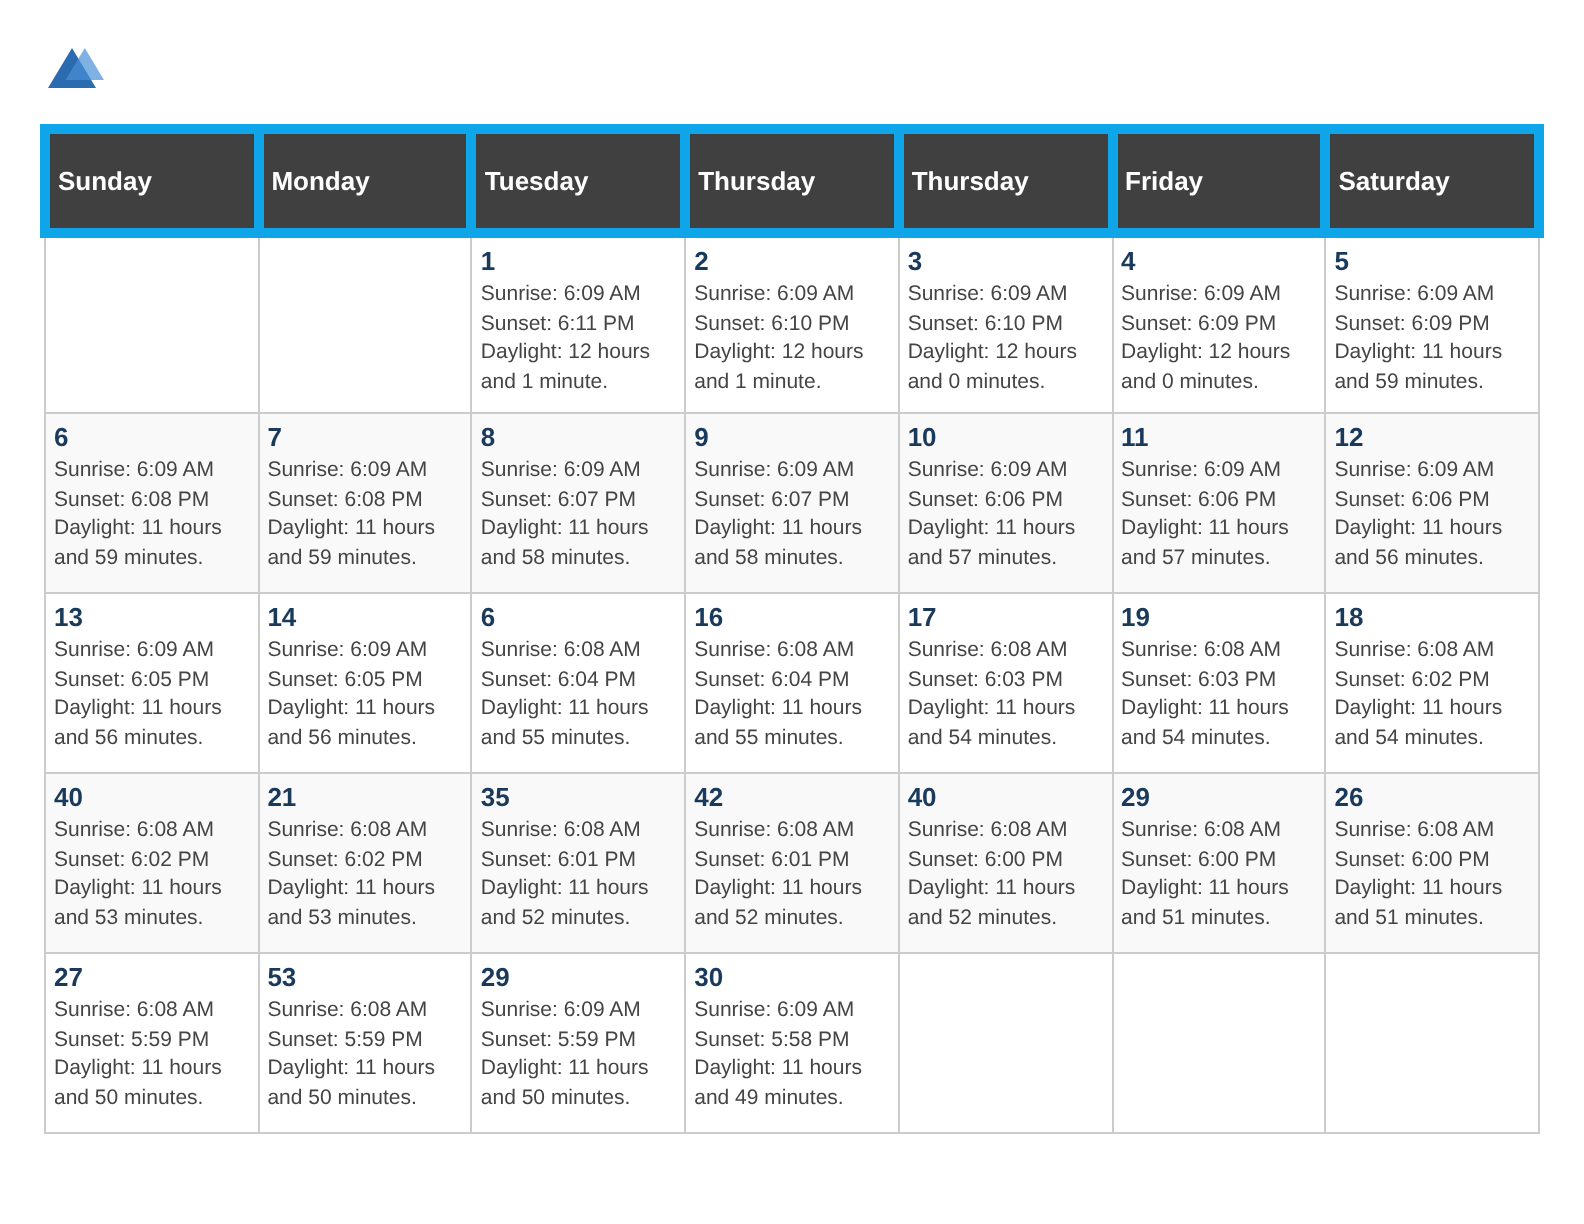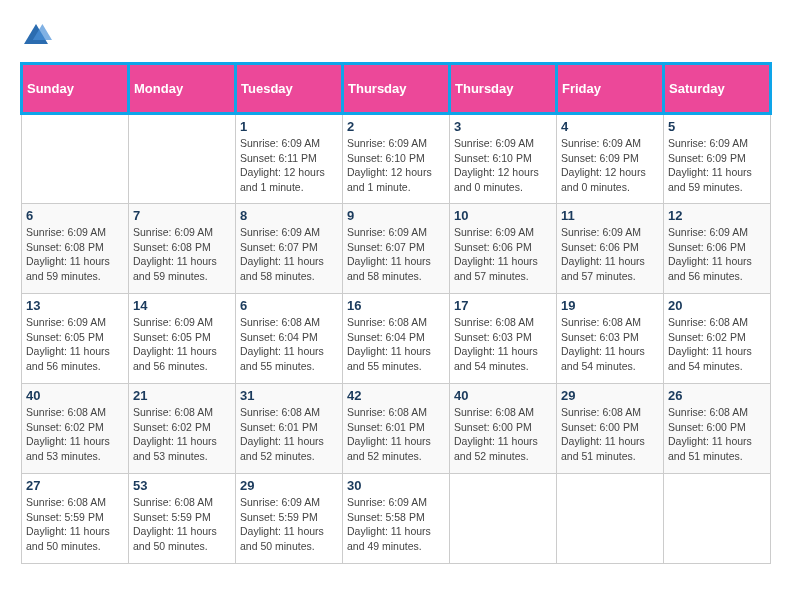--- a/index.html
+++ b/index.html
@@ -45,26 +45,26 @@
     .location-title {
       font-size: 16px;
       color: #555;
     }
     table {
       width: 100%;
       border-collapse: collapse;
       table-layout: fixed;
     }
     th {
-      background-color: #ec4899;
+      background-color: #404040;
       color: white;
       padding: 16px 4px;
       font-size: 13px;
       text-align: left;
-      border: 3px solid #0ea5e9;
+      border: 5px solid #0ea5e9;
     }
     td {
       vertical-align: top;
       border: 1px solid #ccc;
       padding: 4px;
       font-size: 10.5px;
       color: #333;
       height: 90px;
     }
     .day-num {
@@ -194,35 +194,35 @@
         </td>
         <td>
           <span class="day-num">17</span>
           <div class="cell-info">Sunrise: 6:08 AM<br>Sunset: 6:03 PM<br>Daylight: 11 hours and 54 minutes.</div>
         </td>
         <td>
           <span class="day-num">19</span>
           <div class="cell-info">Sunrise: 6:08 AM<br>Sunset: 6:03 PM<br>Daylight: 11 hours and 54 minutes.</div>
         </td>
         <td>
-          <span class="day-num">20</span>
+          <span class="day-num">18</span>
           <div class="cell-info">Sunrise: 6:08 AM<br>Sunset: 6:02 PM<br>Daylight: 11 hours and 54 minutes.</div>
         </td>
       </tr>
       <tr>
         <td>
           <span class="day-num">40</span>
           <div class="cell-info">Sunrise: 6:08 AM<br>Sunset: 6:02 PM<br>Daylight: 11 hours and 53 minutes.</div>
         </td>
         <td>
           <span class="day-num">21</span>
           <div class="cell-info">Sunrise: 6:08 AM<br>Sunset: 6:02 PM<br>Daylight: 11 hours and 53 minutes.</div>
         </td>
         <td>
-          <span class="day-num">31</span>
+          <span class="day-num">35</span>
           <div class="cell-info">Sunrise: 6:08 AM<br>Sunset: 6:01 PM<br>Daylight: 11 hours and 52 minutes.</div>
         </td>
         <td>
           <span class="day-num">42</span>
           <div class="cell-info">Sunrise: 6:08 AM<br>Sunset: 6:01 PM<br>Daylight: 11 hours and 52 minutes.</div>
         </td>
         <td>
           <span class="day-num">40</span>
           <div class="cell-info">Sunrise: 6:08 AM<br>Sunset: 6:00 PM<br>Daylight: 11 hours and 52 minutes.</div>
         </td>

